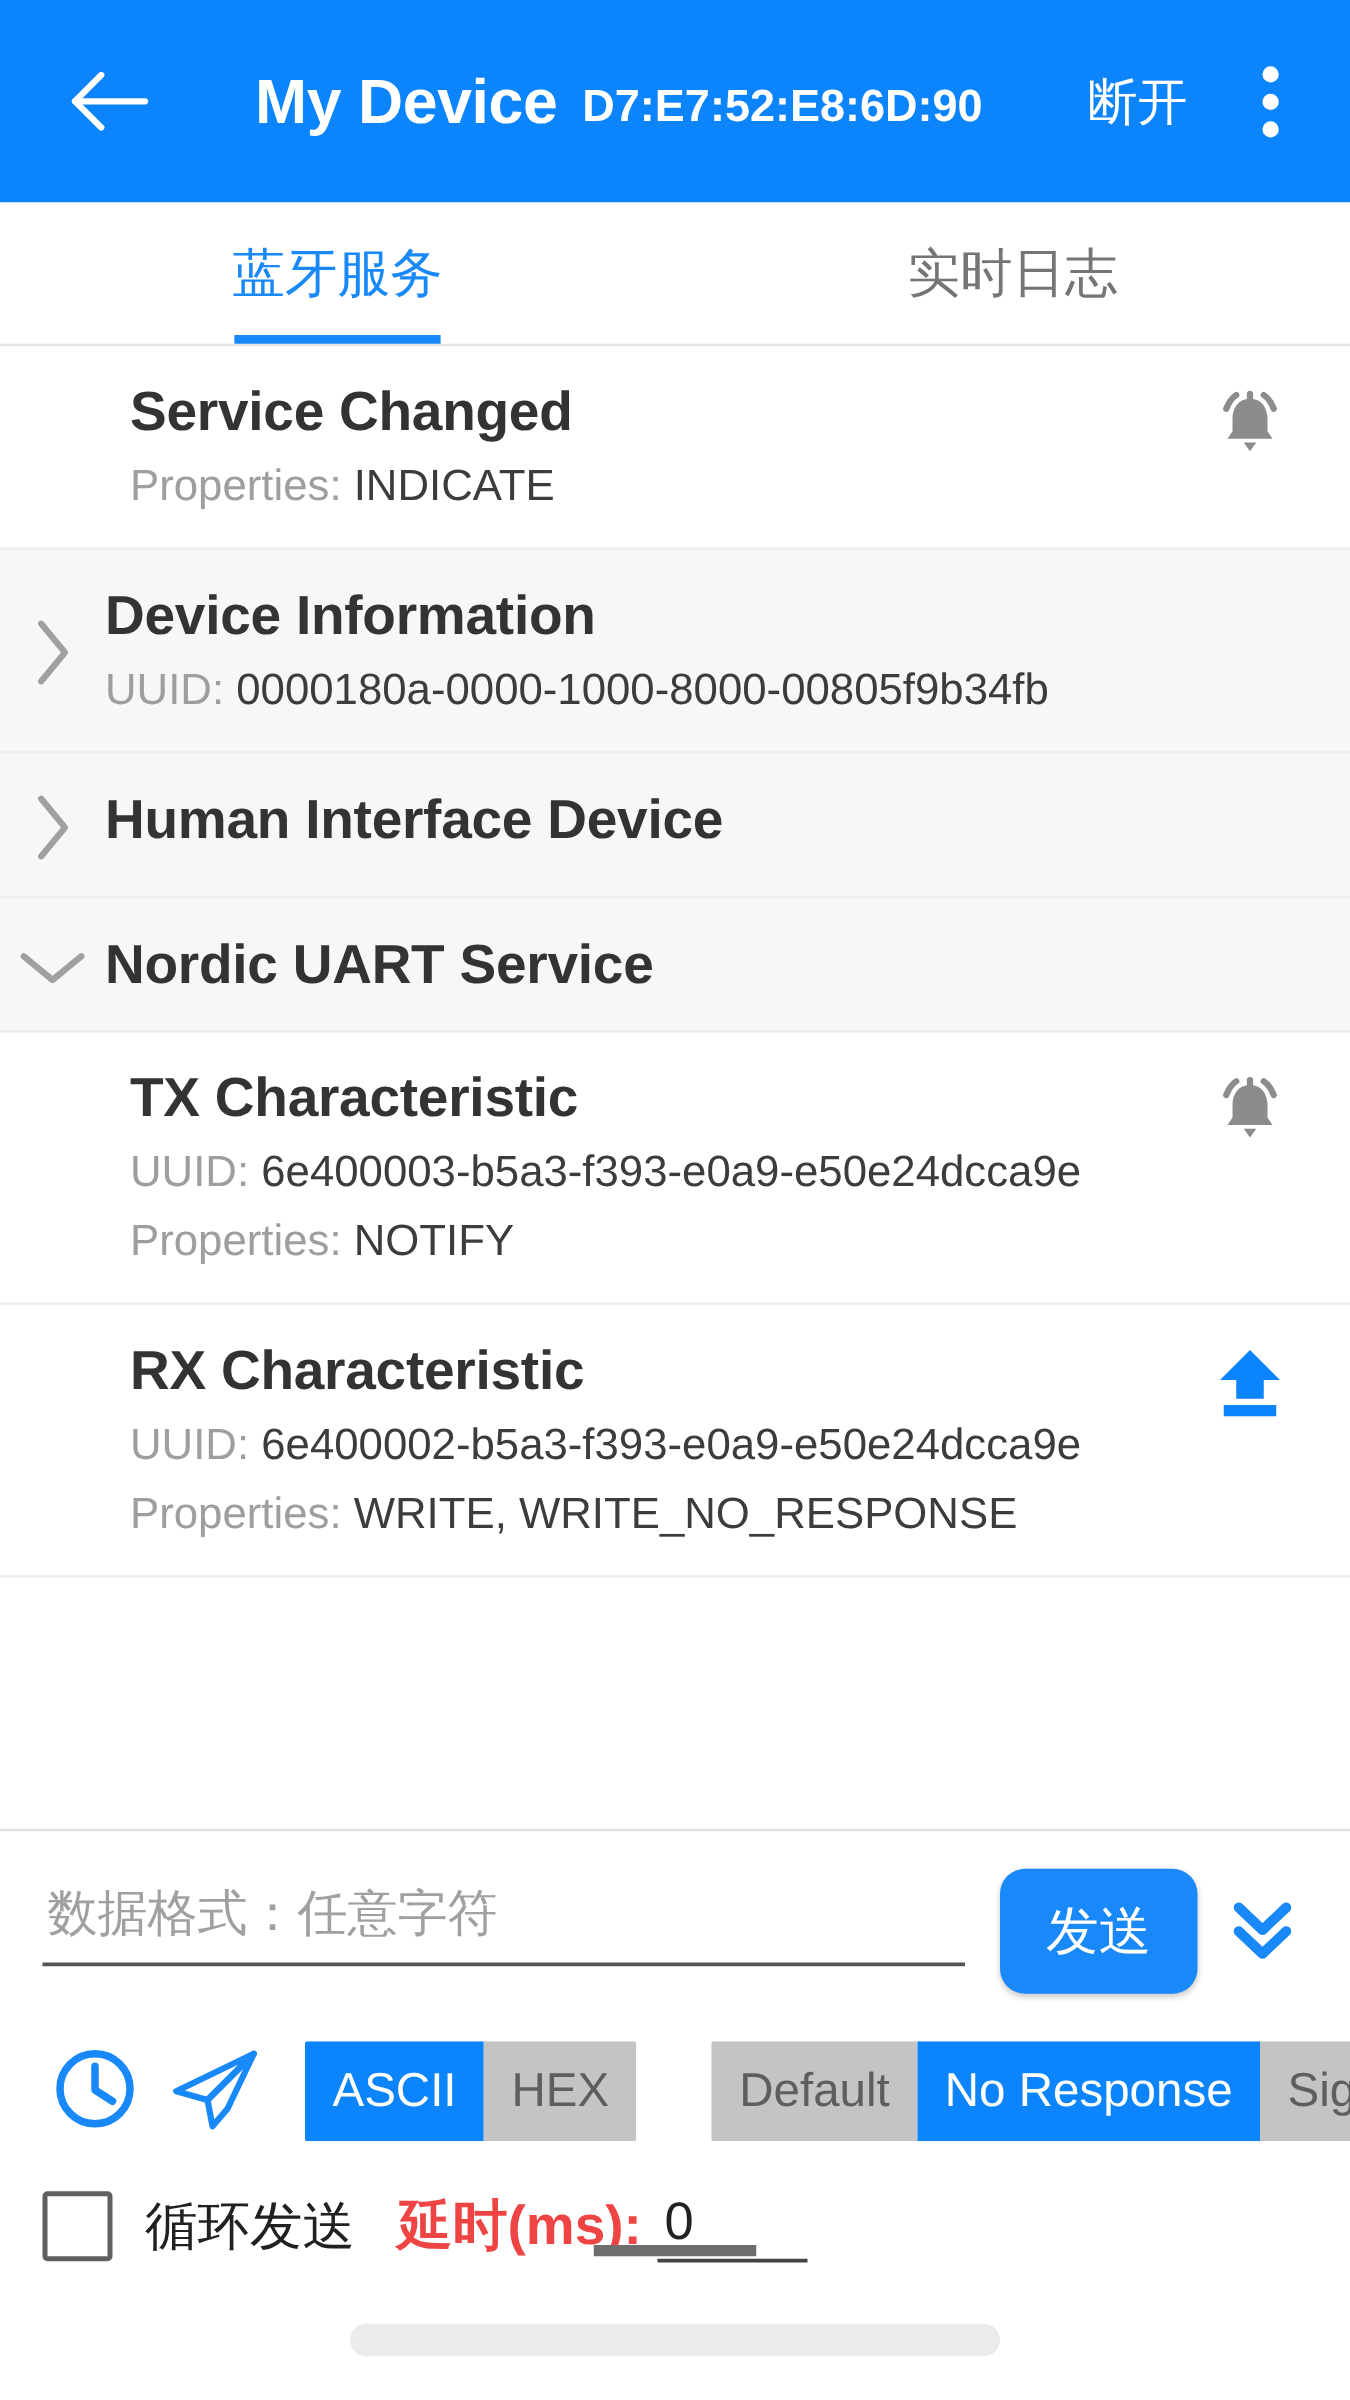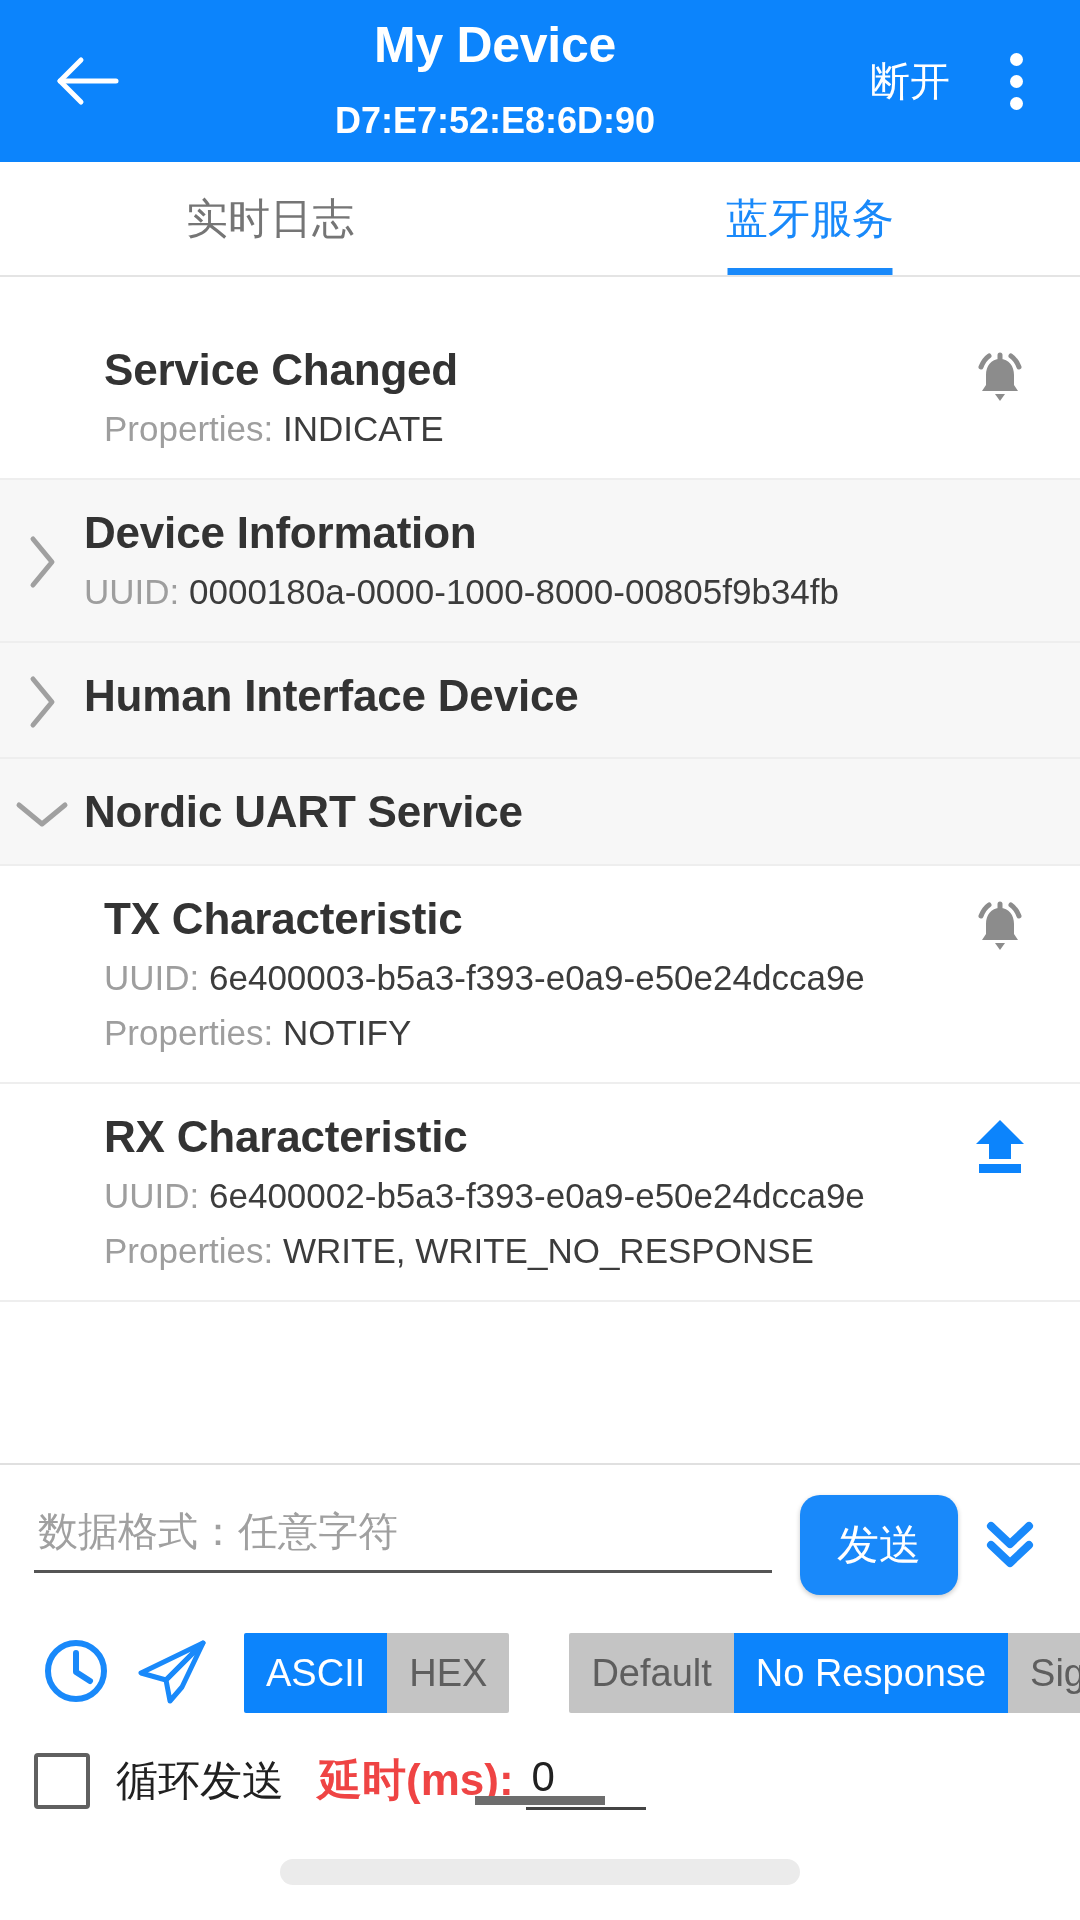--- a/index.html
+++ b/index.html
@@ -24,21 +24,21 @@
   }
   .back-btn {
     width:96px; height:96px;
     display:flex; align-items:center; justify-content:center;
     flex:0 0 96px;
     cursor:pointer;
   }
   .back-btn svg { display:block; }
   .title-block {
     flex:1 1 auto;
-    display:flex; flex-direction:column;
+    display:flex; 
     align-items:center; justify-content:center;
     margin-left:-10px;
     gap:20px;
   }
   .app-title {
     color:#ffffff;
     font-size:50px;
     font-weight:bold;
     line-height:1.05;
     letter-spacing:-0.3px;
@@ -97,21 +97,20 @@
     bottom:0;
     width:165px; height:7px;
     background:#1989fa;
   }
 
   
   .list {
     flex:1 1 auto;
     overflow:hidden;
     background:#ffffff;
-    margin-top:40px;
   }
   .row {
     position:relative;
     display:flex;
     align-items:flex-start;
     border-bottom:2px solid #eeeeee;
     padding:26px 34px 26px 0;
     min-height:0;
   }
   .row.shaded { background:#f7f7f7; }
@@ -315,25 +314,25 @@
     <div class="overflow-btn">
       <span style="display:flex;flex-direction:column;gap:9px;">
         <i></i>
           <i></i>
           <i></i>
       </span>
     </div>
   </div>
 
   <div class="tabs">
+    <div class="tab active">
+      <span>蓝牙服务</span>
+    </div>
     <div class="tab">
       <span>实时日志</span>
-    </div>
-    <div class="tab active">
-      <span>蓝牙服务</span>
     </div>
   </div>
 
   <div class="list">
 
     <div class="row indent">
       <div class="chev empty"></div>
       <div class="row-body">
         <div class="row-title">Service Changed</div>
         <div class="row-meta"><span>Properties: </span><span class="val">INDICATE</span></div>

